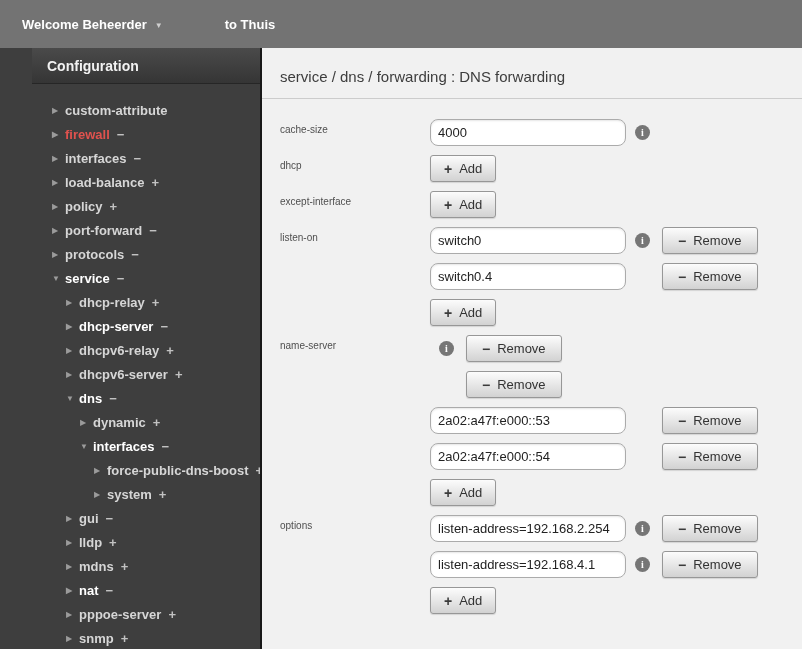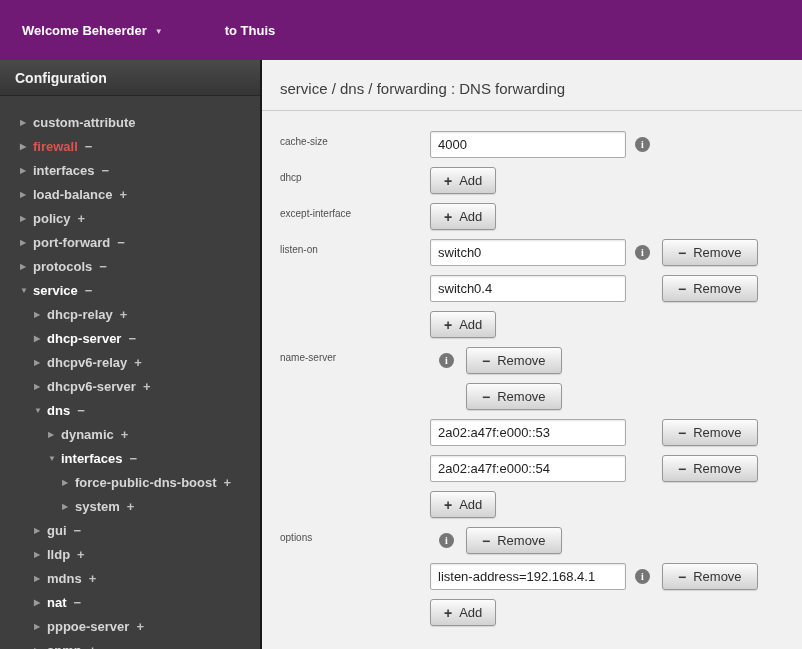--- a/index.html
+++ b/index.html
@@ -2,30 +2,30 @@
 <html><head>
 <meta charset="utf-8">
 <style>
   * { box-sizing: border-box; margin: 0; padding: 0; }
   html, body {
     width: 802px; height: 649px; overflow: hidden;
     font-family: "Liberation Sans", sans-serif;
     background: #f1f1f1;
   }
   .topbar {
-    height: 60px; background: #701a75;
+    height: 48px; background: #737373;
     display: flex; align-items: center; color: #fff;
   }
   .user-menu { display: flex; align-items: center; gap: 8px; margin-left: 22px; font-size: 13px; font-weight: bold; cursor: pointer; }
   .caret { font-size: 8px; color: #cfcfcf; margin-top: 2px; }
   .hostname { margin-left: 62px; font-size: 13px; font-weight: bold; cursor: pointer; }
 
   .layout { display: flex; height: 601px; }
 
-  .sidebar { width: 262px; background: #3e3e3e; border-right: 2px solid #181818; overflow: hidden; flex: none; }
+  .sidebar { width: 262px; background: #3e3e3e; border-right: 2px solid #181818; overflow: hidden; flex: none; padding-left: 32px; }
   .sidebar-title {
     height: 36px; line-height: 36px; padding: 0 15px;
     background: linear-gradient(#4a4a4a, #353535);
     border-bottom: 1px solid #262626;
     color: #f2f2f2; font-size: 14px; font-weight: bold;
   }
   .tree { padding-top: 14px; }
   .tree-item { height: 24px; display: flex; align-items: center; color: #d6d6d6; font-size: 13px; cursor: pointer; white-space: nowrap; }
   .tree-item.bold { font-weight: bold; color: #ffffff; }
   .arrow { width: 13px; font-size: 8px; color: #9b9b9b; flex: none; }
@@ -39,21 +39,21 @@
     border-bottom: 1px solid #cccccc;
   }
   .form { padding: 20px 0 0 18px; }
   .field { display: flex; margin-bottom: 9px; }
   .flabel { width: 150px; padding-top: 5px; font-size: 10px; color: #4f4f4f; flex: none; }
   .rows { display: flex; flex-direction: column; gap: 9px; }
   .frow { display: flex; align-items: center; height: 27px; }
 
   .text-input {
     width: 196px; height: 27px;
-    border: 1px solid #ababab; border-radius: 2px;
+    border: 1px solid #ababab; border-radius: 8px;
     padding: 0 7px; font-size: 13px; color: #222;
     font-family: "Liberation Sans", sans-serif;
     background: #fff;
     box-shadow: inset 0 1px 2px rgba(0,0,0,.10);
   }
   .info-slot { width: 16px; height: 16px; margin-left: 9px; flex: none; }
   .info-icon {
     display: block; width: 15px; height: 15px; border-radius: 50%;
     background: #767676; color: #fff;
     font-size: 10px; font-weight: bold; text-align: center; line-height: 15px;
@@ -308,20 +308,21 @@
                 <span class="bicon">+</span>
                 <span>Add</span>
               </button>
             </div>
           </div>
         </div>
         <div class="field">
           <div class="flabel">options</div>
           <div class="rows">
             <div class="frow">
+              <input class="text-input" type="text" value="listen-address=192.168.2.254" style="">
               <span class="info-slot">
                 <span class="info-icon">i</span>
               </span>
               <button class="btn btn-remove">
                 <span class="bicon">−</span>
                 <span>Remove</span>
               </button>
             </div>
             <div class="frow">
               <input class="text-input" type="text" value="listen-address=192.168.4.1" style="">

